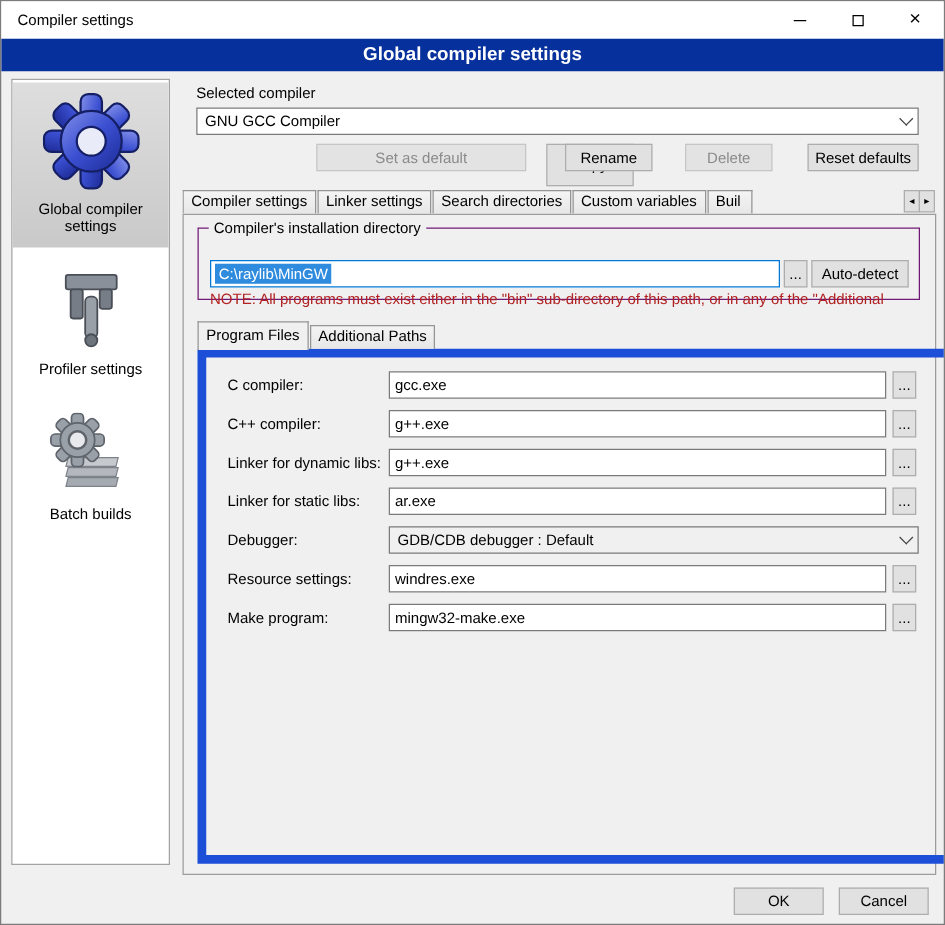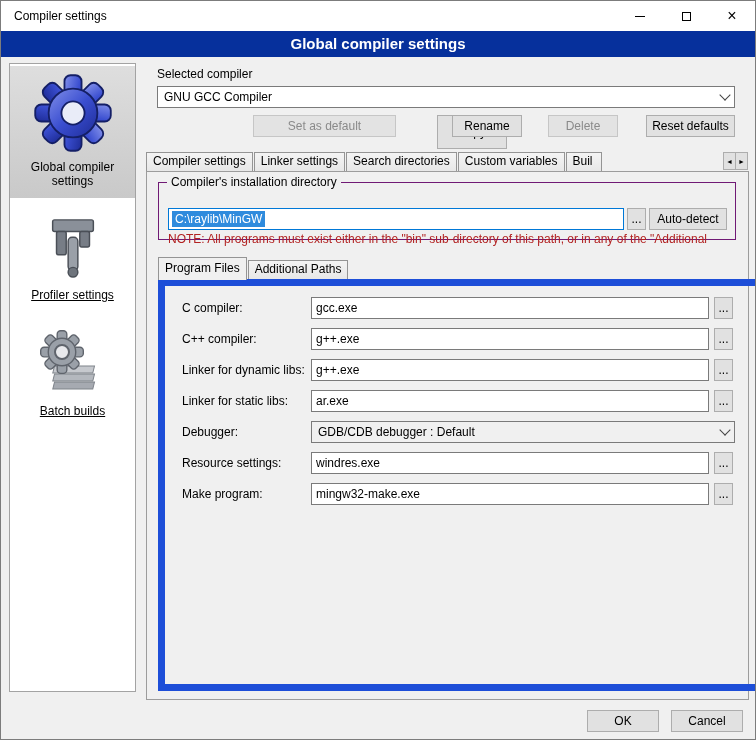--- a/index.html
+++ b/index.html
@@ -19,21 +19,21 @@
   .glyph-close{font-size:16px;line-height:1;}
   
   .banner{position:absolute;left:0;top:30px;right:0;height:26px;background:var(--banner,#06309c);
     color:#fff;font-weight:bold;font-size:15px;line-height:26px;text-align:center;}
   
   .sidebar{position:absolute;left:8px;top:62px;width:127px;height:629px;background:#fff;
     border:1px solid #a3a3a3;box-sizing:border-box;overflow:hidden;}
   .side-item{display:flex;flex-direction:column;align-items:center;padding:8px 2px 10px 2px;cursor:default;}
   .side-item.selected{background:linear-gradient(#dedede,#c9c9c9);}
   .side-item.first{margin-top:2px;}
-  .side-item.gap{margin-top:10px;text-decoration:underline;}
+  .side-item.gap{margin-top:10px;}
   .side-label{margin-top:8px;text-align:center;line-height:14px;padding:0 4px;}
   
   .btn{position:absolute;box-sizing:border-box;background:#e1e1e1;border:1px solid #adadad;
     display:flex;align-items:center;justify-content:center;cursor:default;white-space:nowrap;}
   .btn.disabled{color:#8a8a8a;border-color:#c6c6c6;background:#e3e3e3;}
   .combo{box-sizing:border-box;border:1px solid #7a7a7a;background:#fff;display:flex;align-items:center;
     padding:0 22px 0 6px;cursor:default;}
   .combo.gray{background:#f0f0f0;}
   .chev-box{position:absolute;right:1px;top:1px;bottom:1px;width:17px;display:flex;align-items:center;justify-content:center;}
   .chev{width:7px;height:7px;border-left:1.5px solid #444;border-bottom:1.5px solid #444;
@@ -148,21 +148,21 @@
   </div>
 
   <div class="abs" style="left:156px;top:66px;text-align:right;">Selected compiler</div>
   <div class="combo abs" style="left:156px;top:85px;width:578px;height:22px;position:absolute;">
     <span>GNU GCC Compiler</span>
     <span class="chev-box">
         <span class="chev"></span>
       </span>
   </div>
 
-  <div class="btn disabled" style="left:252px;top:114px;width:143px;height:22px;text-align:right;">Set as default</div>
+  <div class="btn disabled" style="left:252px;top:114px;width:168px;height:22px;text-align:right;">Set as default</div>
   <div class="btn" style="left:399px;top:114px;width:70px;height:34px;margin-left:37px;">Copy</div>
   <div class="btn" style="left:451px;top:114px;width:70px;height:22px;">Rename</div>
   <div class="btn disabled" style="left:547px;top:114px;width:70px;height:22px;">Delete</div>
   <div class="btn" style="left:645px;top:114px;width:89px;height:22px;">Reset defaults</div>
 
   <div class="tabstrip">
     <div class="tab"><span>Compiler settings</span></div>
     <div class="tab"><span>Linker settings</span></div>
     <div class="tab"><span>Search directories</span></div>
     <div class="tab"><span>Custom variables</span></div>

